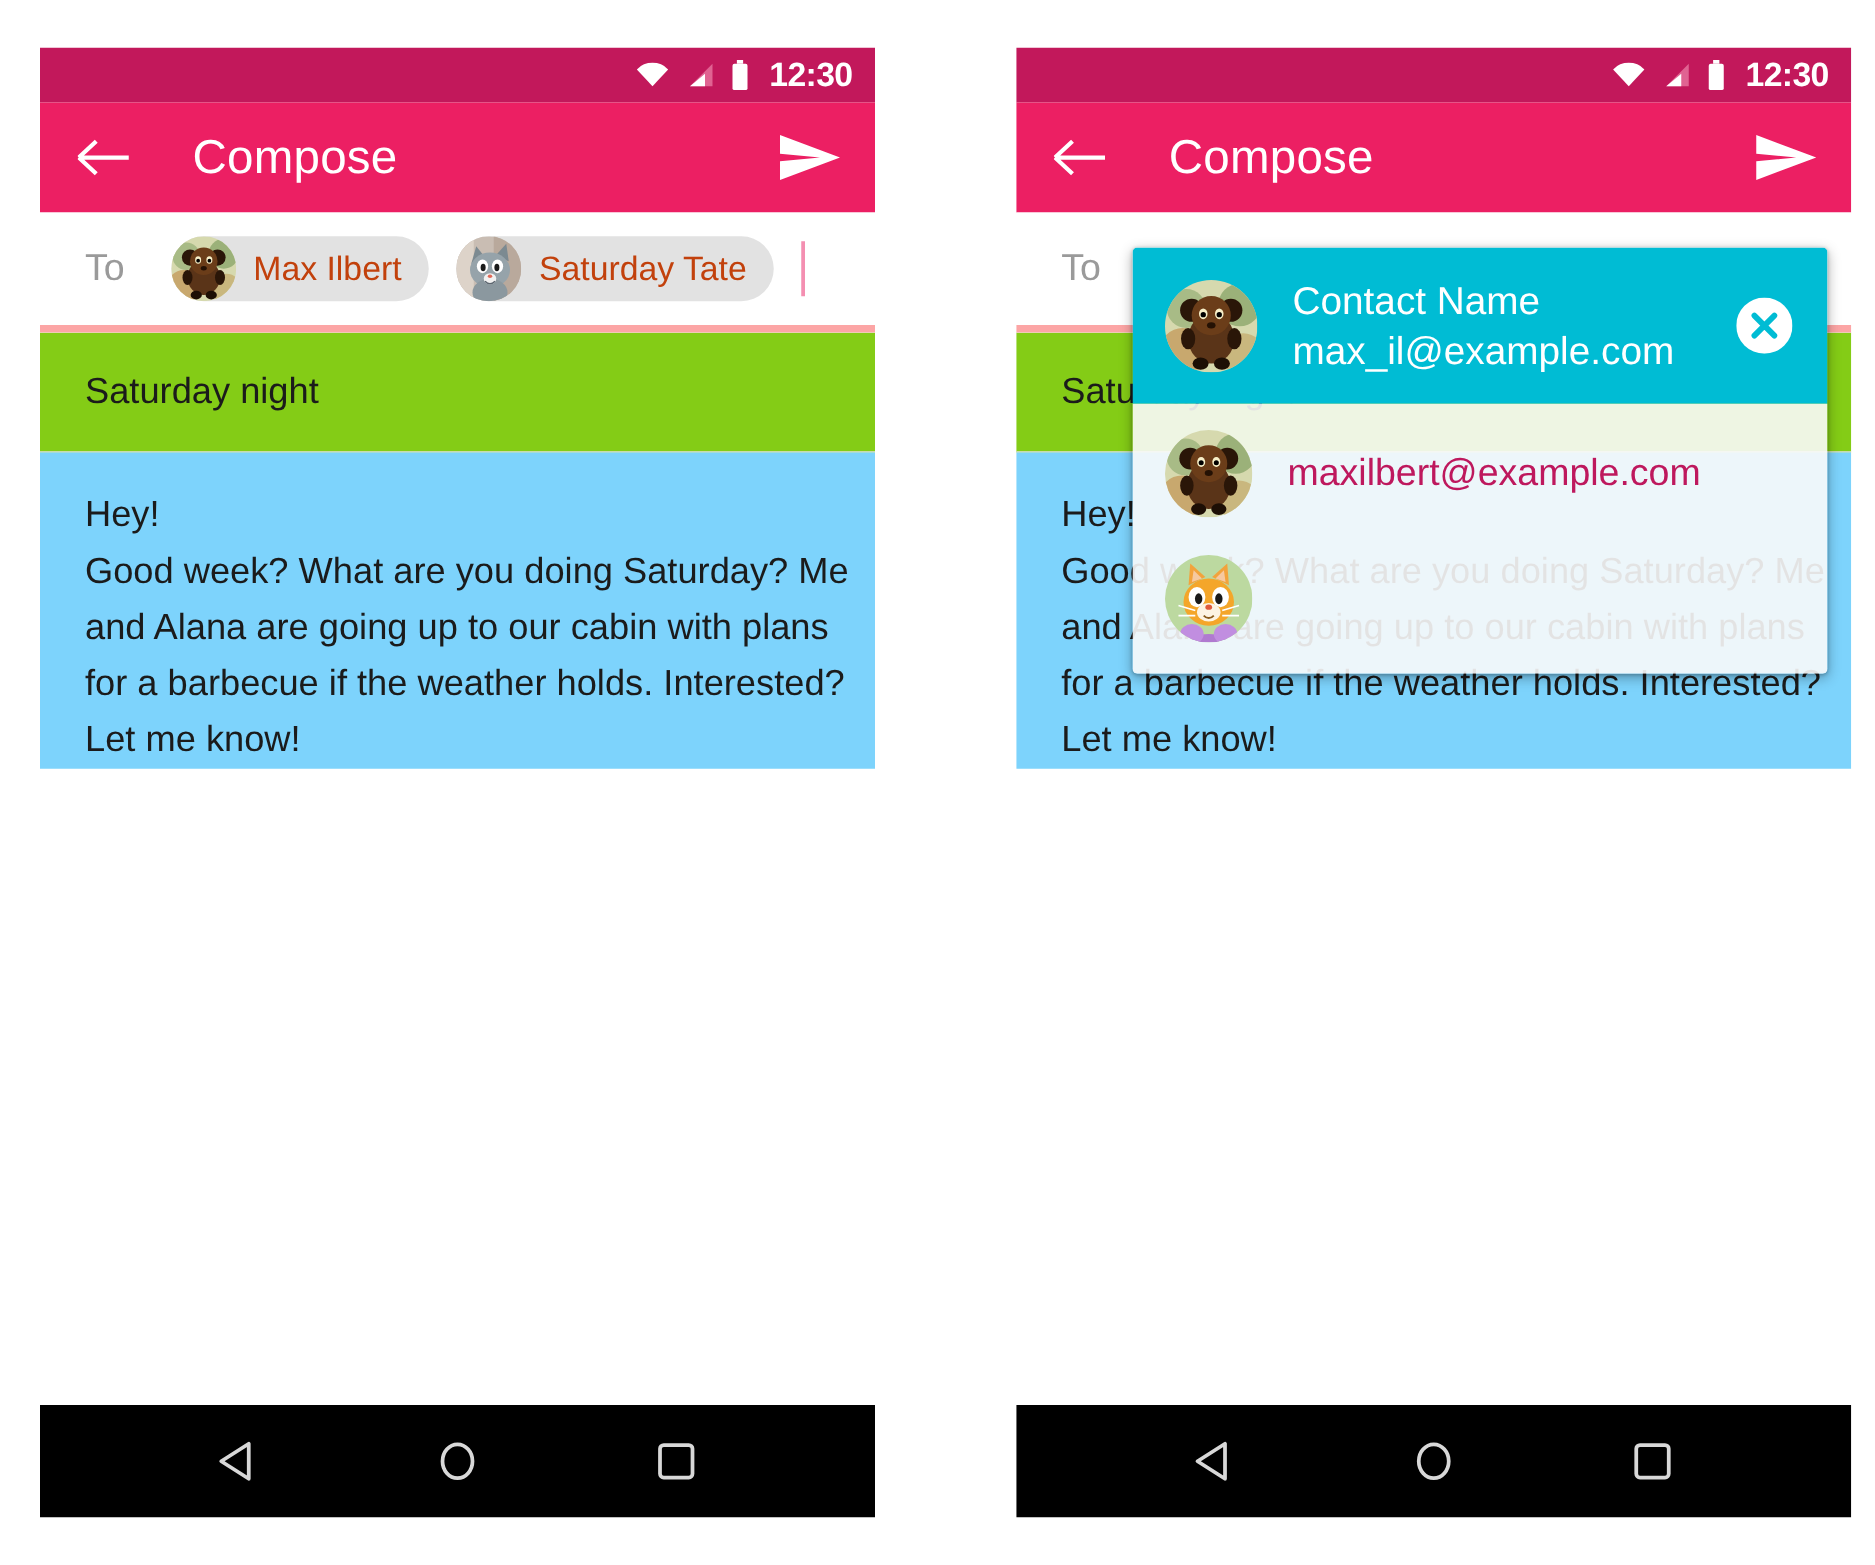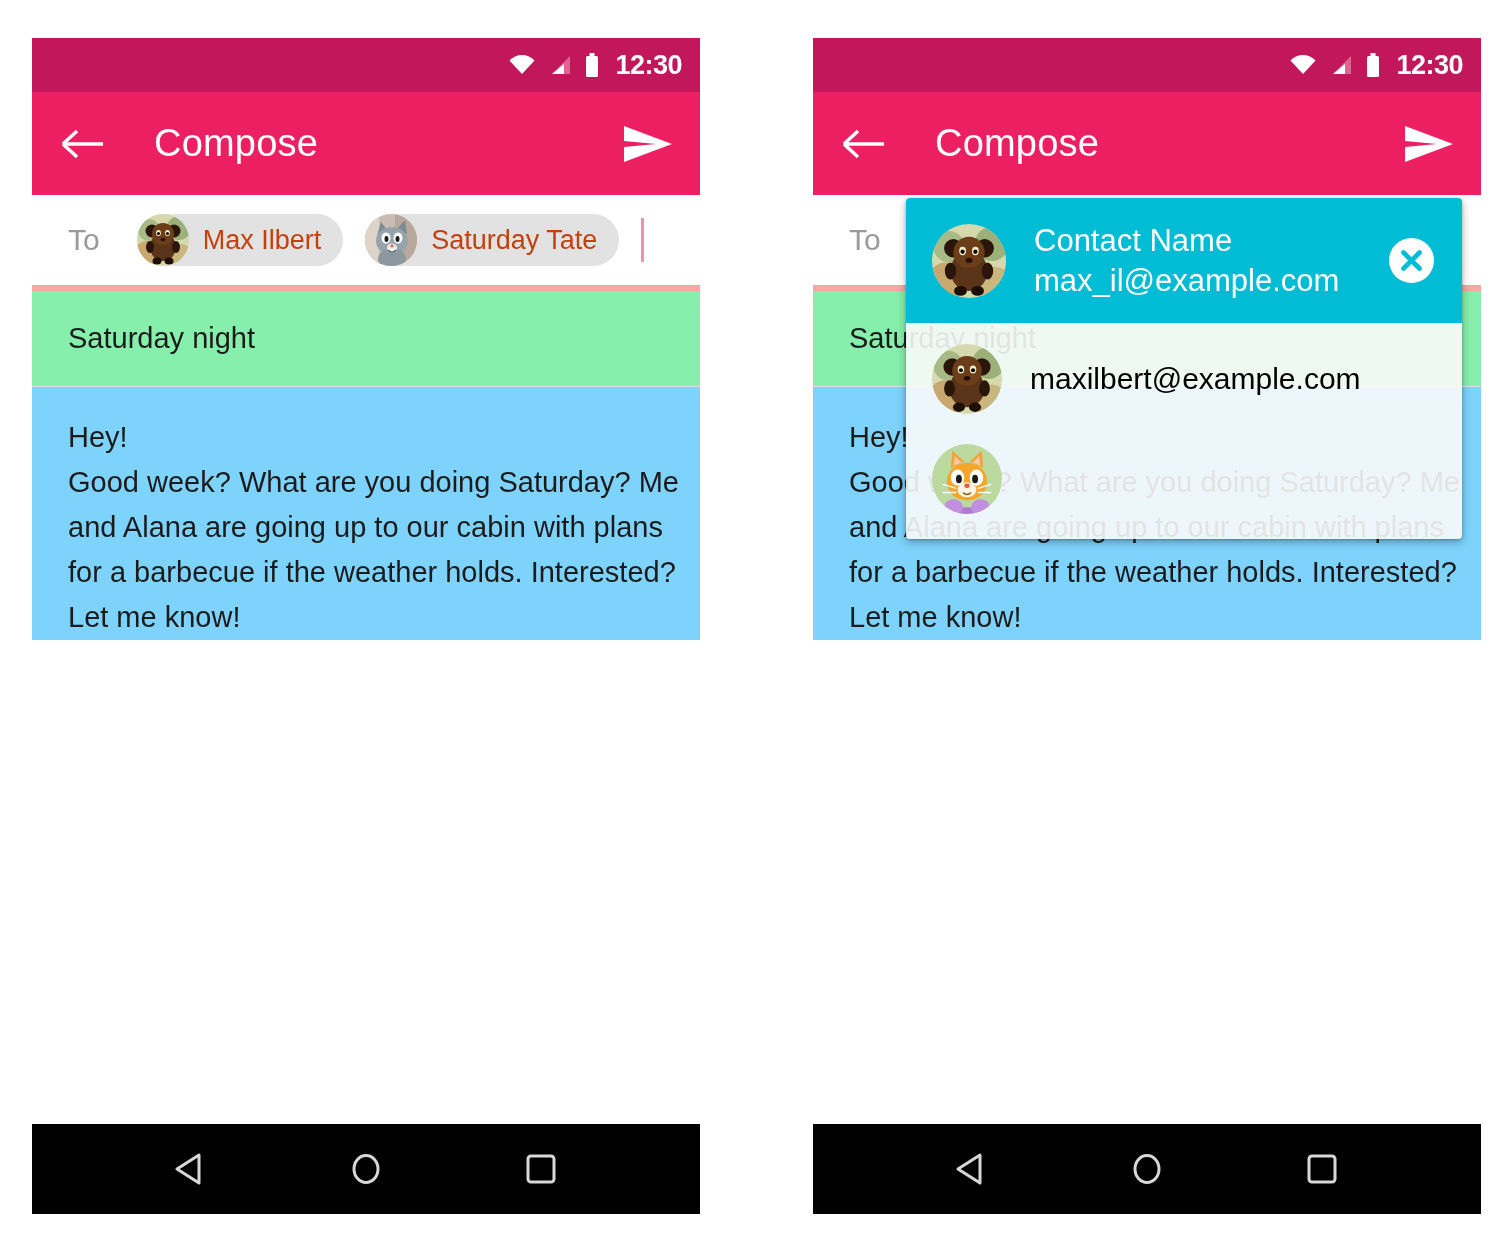--- a/index.html
+++ b/index.html
@@ -19,21 +19,21 @@
     top: 38px;
     bottom: 38px;
     background: #ffffff;
     overflow: hidden;
   }
   .phone.left  { left: 32px; }
   .phone.right { left: 813px; }
 
   
   .statusbar {
-    height: 54px;
+    height: 44px;
     background: #c2185b;
     display: flex;
     align-items: center;
     justify-content: flex-end;
     padding-right: 18px;
     gap: 13px;
   }
   .sb-time {
     color: #ffffff;
     font-size: 27px;
@@ -41,21 +41,21 @@
     letter-spacing: -0.5px;
     line-height: 1;
     margin-left: 3px;
   }
   .ic-wifi { width: 26px; height: 20px; display: block; }
   .ic-signal { width: 24px; height: 20px; display: block; }
   .ic-battery { width: 14px; height: 24px; display: block; }
 
   
   .appbar {
-    height: 103px;
+    height: 88px;
     background: #ec1f63;
     display: flex;
     align-items: center;
     padding: 0 26px 0 30px;
     position: relative;
   }
   .ic-back { width: 42px; height: 30px; flex: none; }
   .appbar-title {
     color: #ffffff;
     font-size: 38px;
@@ -104,21 +104,21 @@
     display: block;
   }
 
   
   .subject-row {
     height: 96px;
     border-bottom: 1px solid #e0e0e0;
     display: flex;
     align-items: center;
     padding-left: 36px;
-    background: #86efac;
+    background: #84cc16;
   }
   .subject-text { font-size: 29px; color: #1b1b1b; }
 
   
   .bodyarea {
     padding: 28px 36px 0 36px;
     background: #7dd3fc;
   }
   .bodyline {
     font-size: 29px;
@@ -191,21 +191,21 @@
   }
   .popup-item-avatar {
     width: 70px; height: 70px;
     border-radius: 50%;
     overflow: hidden;
     flex: none;
   }
   .popup-item-email {
     margin-left: 28px;
     font-size: 30px;
-    color: #000000;
+    color: #be185d;
     white-space: nowrap;
   }
 </style>
 </head>
 <body>
 
 <div class="stage">
 
   <div class="phone left">
 

